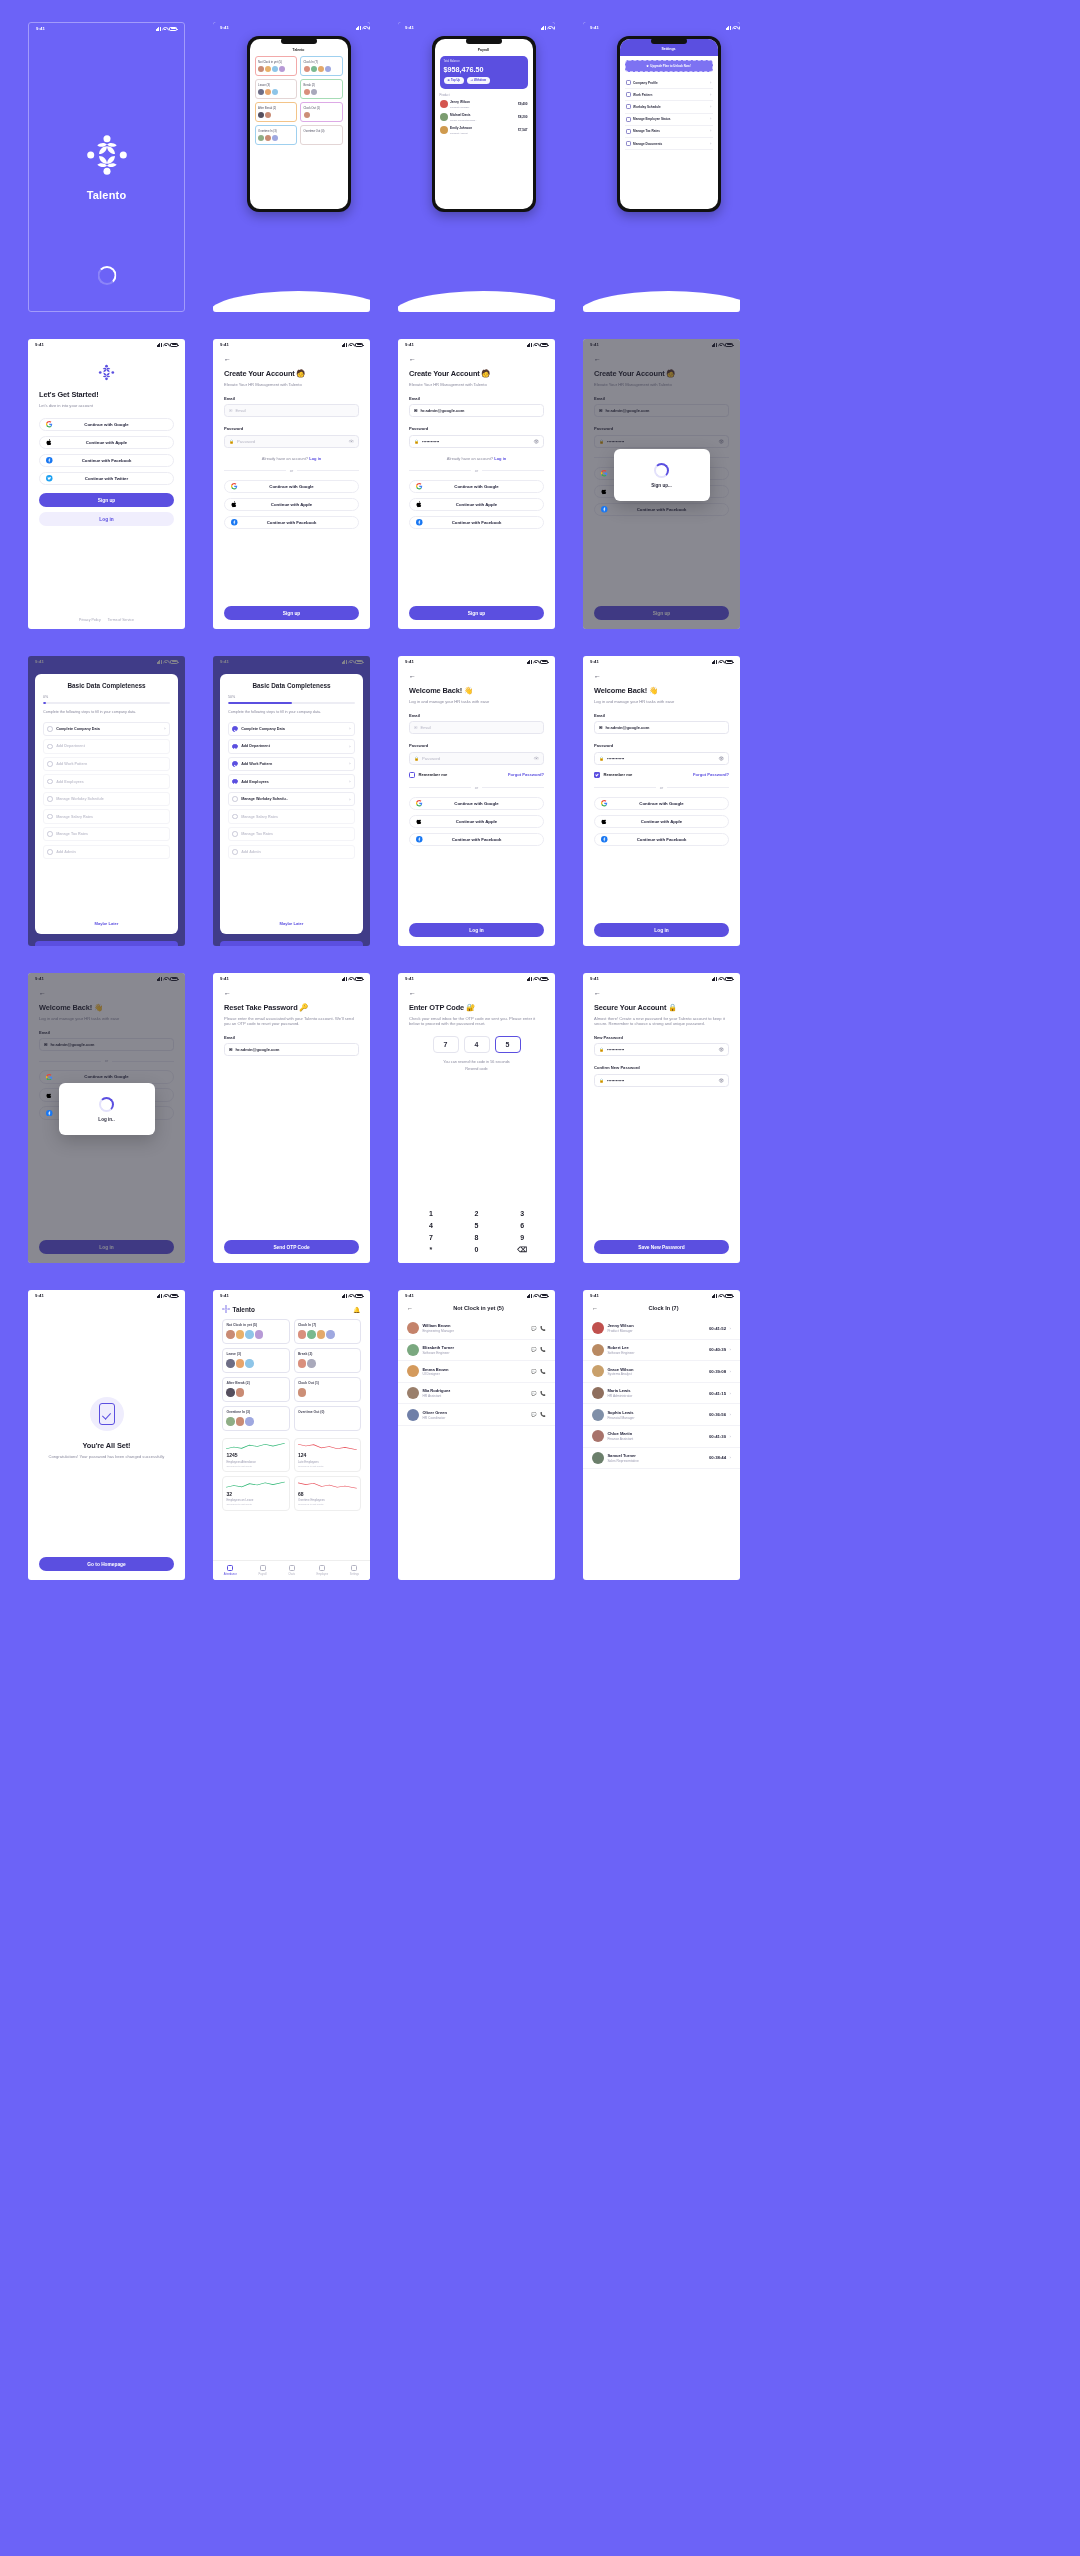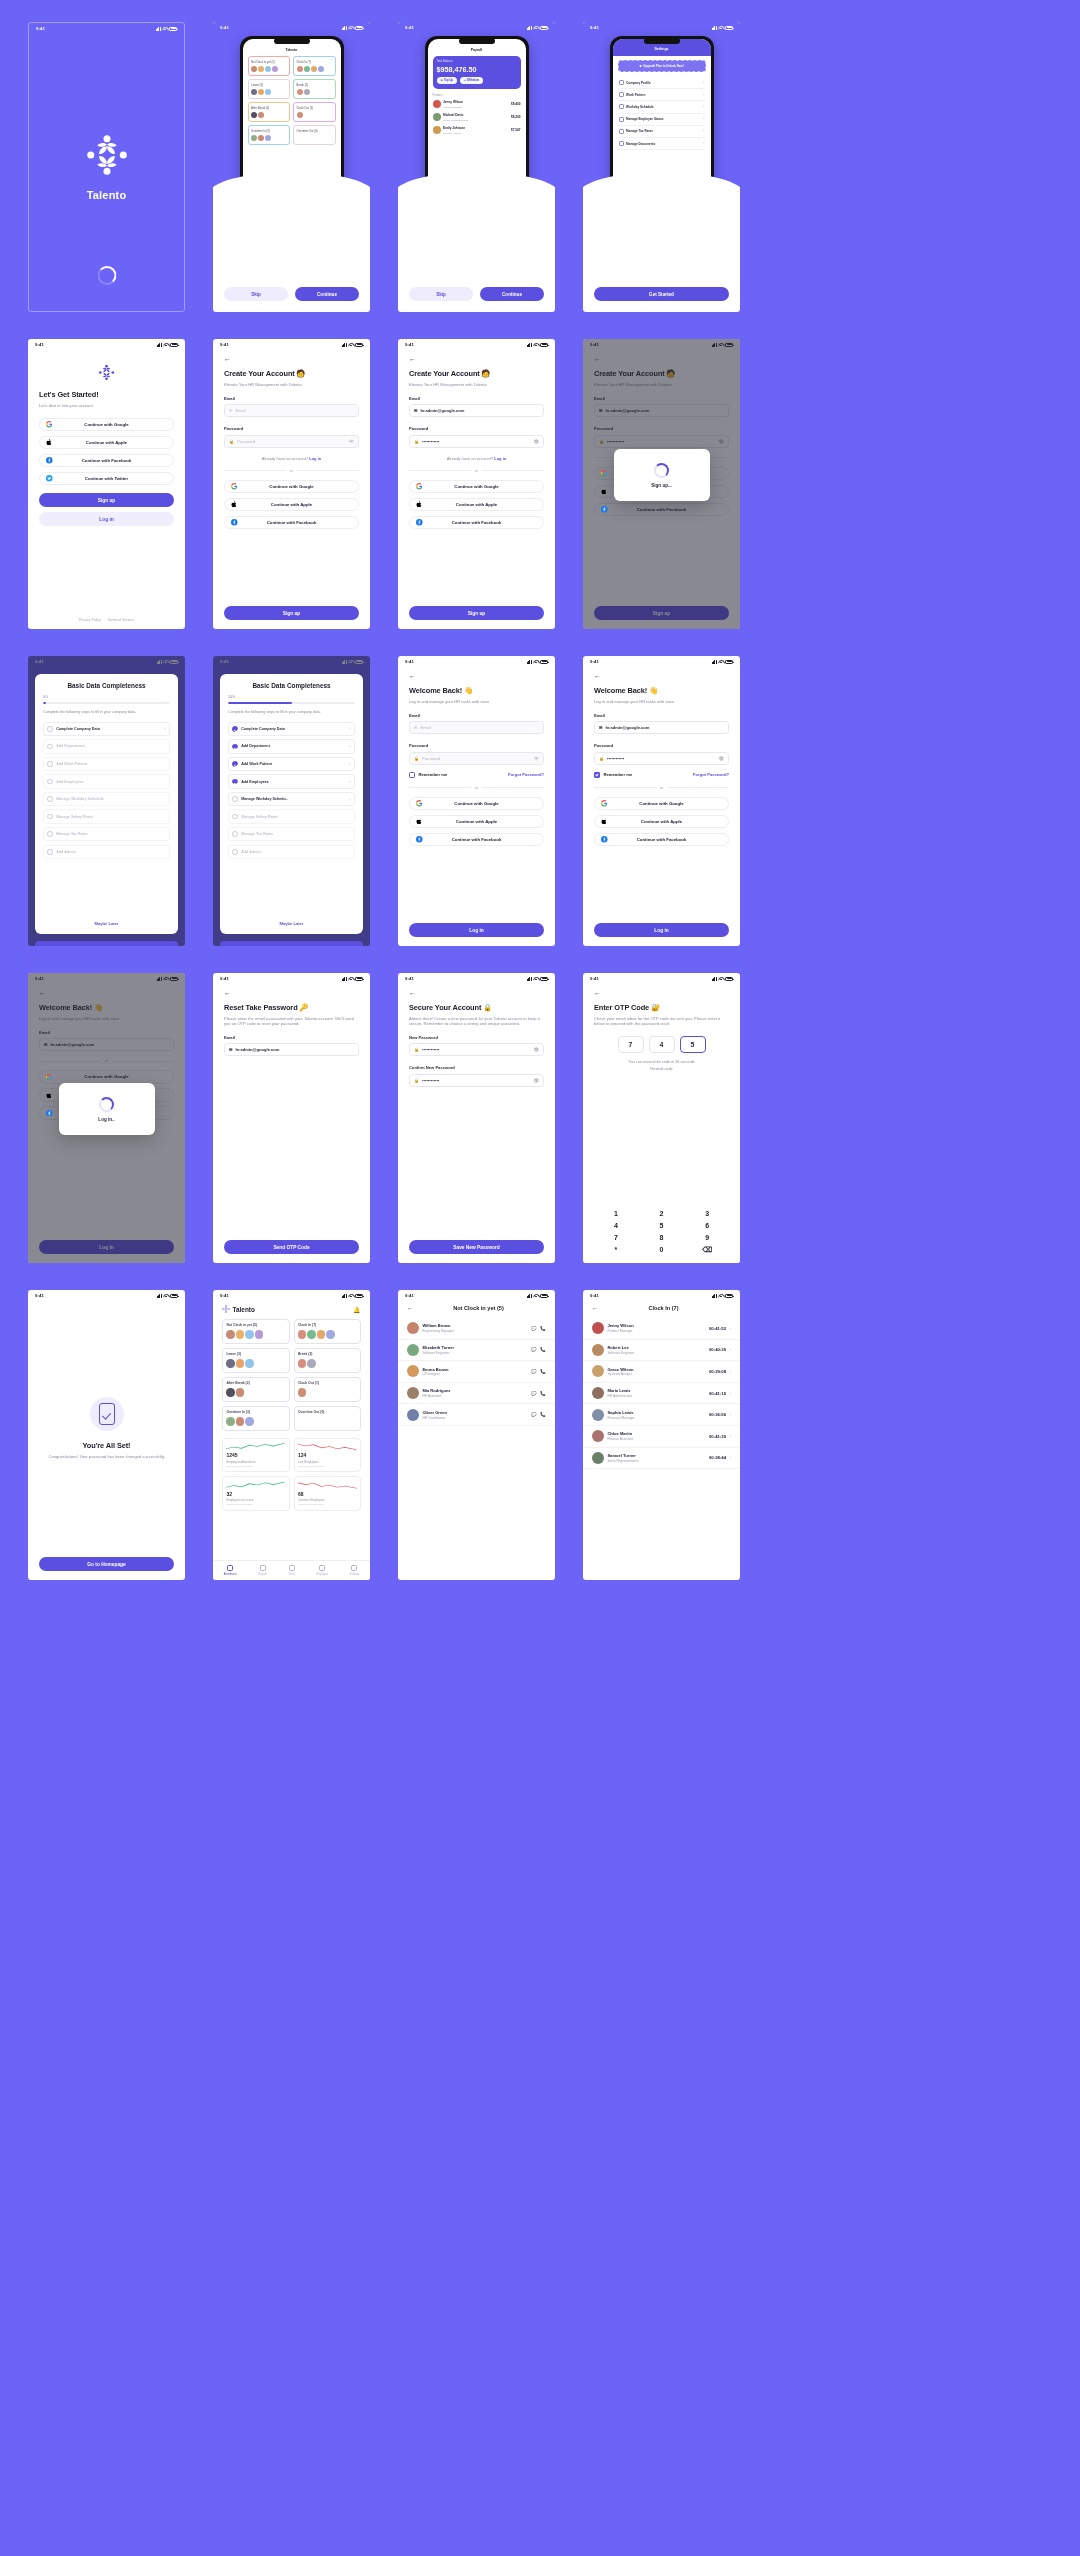--- a/index.html
+++ b/index.html
@@ -56,21 +56,21 @@
   .splash { display:flex; flex-direction:column; align-items:center; justify-content:center;
     height: 100%; margin-top:-11px; }
   .logo-mark { width: 44px; height: 44px; }
   .brand { color:#fff; font-size: 11px; font-weight: 700; margin-top: 12px; letter-spacing:.2px;}
   .spinner { width: 19px; height: 19px; border-radius: 50%;
     border: 2.6px solid rgba(255,255,255,.22);
     border-top-color:#fff; border-right-color:#fff;
     position:absolute; left:50%; transform:translateX(-50%); }
 
   
-  .onb { height: 100%; display:flex; flex-direction:column; }
+  .onb { height: 100%; display:flex; flex-direction:row; }
   .onb-top { background:#6C63F7; flex:0 0 171px; position:relative; overflow:hidden; }
   .phone {
     position:absolute; left:50%; top:14px; transform:translateX(-50%);
     width: 104px; height: 176px; background:#111; border-radius:12px; padding:3px;
     box-shadow:0 4px 12px rgba(0,0,0,.3);
   }
   .phone-inner { background:#fff; width:100%; height:100%; border-radius:10px; overflow:hidden;
     position:relative; padding: 9px 5px 0; }
   .notch { position:absolute; left:50%; top:2px; transform:translateX(-50%);
     width:36px; height:6px; background:#111; border-radius:4px; z-index:3;}
@@ -1120,56 +1120,20 @@
             <i></i>
           </span>
           <span class="wifi"></span>
           <span class="batt">
             <span></span>
           </span>
         </span>
     </div>
     <div class="pad">
       <div class="back">←</div>
-      <div class="h1">Secure Your Account 🔒</div>
-      <div class="sub">Almost there! Create a new password for your Talento account to keep it secure. Remember to choose a strong and unique password.</div>
-      <div class="flabel">New Password</div>
-      <div class="field filled">
-          <span>🔒</span>
-          <span>••••••••••••</span>
-          <span class="eye">👁</span>
-        </div>
-      <div class="flabel">Confirm New Password</div>
-      <div class="field filled">
-          <span>🔒</span>
-          <span>••••••••••••</span>
-          <span class="eye">👁</span>
-        </div>
-    </div>
-    <div class="cta full" style="position:absolute;left:0;right:0;bottom:9px;margin:0 11px">Save New Password</div>
-  </div>
-
-  <div class="screen">
-    <div class="statusbar">
-      <span>9:41</span>
-      <span class="right">
-          <span class="bars">
-            <i></i>
-            <i></i>
-            <i></i>
-            <i></i>
-          </span>
-          <span class="wifi"></span>
-          <span class="batt">
-            <span></span>
-          </span>
-        </span>
-    </div>
-    <div class="pad">
-      <div class="back">←</div>
       <div class="h1">Enter OTP Code 🔐</div>
       <div class="sub">Check your email inbox for the OTP code we sent you. Please enter it below to proceed with the password reset.</div>
       <div class="otpwrap">
         <div class="otpbox">7</div>
         <div class="otpbox">4</div>
         <div class="otpbox active">5</div>
       </div>
       <div class="otpinfo">You can resend the code in 56 seconds</div>
       <div class="otpresend">Resend code</div>
     </div>
@@ -1198,20 +1162,56 @@
             <i></i>
             <i></i>
             <i></i>
           </span>
           <span class="wifi"></span>
           <span class="batt">
             <span></span>
           </span>
         </span>
     </div>
+    <div class="pad">
+      <div class="back">←</div>
+      <div class="h1">Secure Your Account 🔒</div>
+      <div class="sub">Almost there! Create a new password for your Talento account to keep it secure. Remember to choose a strong and unique password.</div>
+      <div class="flabel">New Password</div>
+      <div class="field filled">
+          <span>🔒</span>
+          <span>••••••••••••</span>
+          <span class="eye">👁</span>
+        </div>
+      <div class="flabel">Confirm New Password</div>
+      <div class="field filled">
+          <span>🔒</span>
+          <span>••••••••••••</span>
+          <span class="eye">👁</span>
+        </div>
+    </div>
+    <div class="cta full" style="position:absolute;left:0;right:0;bottom:9px;margin:0 11px">Save New Password</div>
+  </div>
+
+  <div class="screen">
+    <div class="statusbar">
+      <span>9:41</span>
+      <span class="right">
+          <span class="bars">
+            <i></i>
+            <i></i>
+            <i></i>
+            <i></i>
+          </span>
+          <span class="wifi"></span>
+          <span class="batt">
+            <span></span>
+          </span>
+        </span>
+    </div>
     <div style="padding:0 16px;text-align:center;margin-top:96px">
       <div class="ok-circle">
           <div class="ok-inner"></div>
         </div>
       <div class="h1">You're All Set!</div>
       <div class="sub">Congratulations! Your password has been changed successfully</div>
     </div>
     <div class="cta full" style="position:absolute;left:0;right:0;bottom:9px;margin:0 11px">Go to Homepage</div>
   </div>
 

